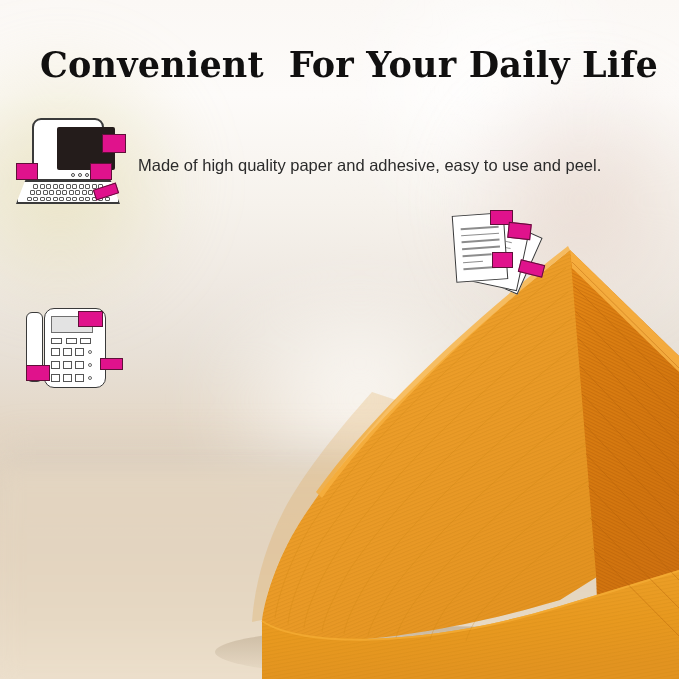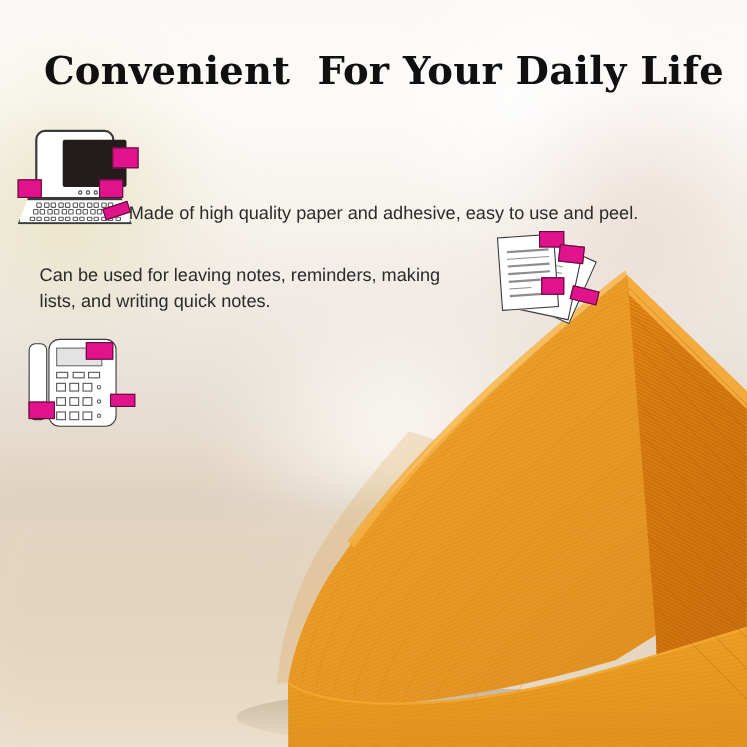--- a/index.html
+++ b/index.html
@@ -124,21 +124,21 @@
   }
   .feature-text {
     position: absolute;
     font-family: "Liberation Sans", sans-serif;
     font-size: 16.5px;
     line-height: 24px;
     color: #2b2b2b;
     white-space: pre-line;
     z-index: 41;
   }
-  #feature-1-text { left: 117px; top: 153px; margin-top: 29px; }
+  #feature-1-text { left: 138px; top: 153px; }
   #feature-2-text { left: 36px;  top: 238px; width: 420px; }
   #feature-3-text { left: 113px; top: 327px; }
 
   
   .sticky {
     position: absolute;
     background: #e0128c;
     border: 1.6px solid #5e1038;
     box-sizing: border-box;
   }
@@ -427,22 +427,20 @@
           </div>
       </div>
     </div>
     <span class="sticky" id="lap-note-r"></span>
     <span class="sticky" id="lap-note-l"></span>
     <span class="sticky" id="lap-note-m"></span>
     <span class="sticky" id="lap-note-b"></span>
   </div>
   <div class="feature-text" id="feature-1-text">Made of high quality paper and adhesive, easy to use and peel.</div>
 
-  <div class="feature-text" id="feature-2-text">Can be used for leaving notes, reminders, making
-lists, and writing quick notes.</div>
   <div class="feature" id="icon-docs">
     <div class="doc-sheet" id="doc-back2">
       <div class="doc-thin">
         <i></i>
           <i></i>
           <i></i>
           <i></i>
           <i></i>
           <i></i>
       </div>

